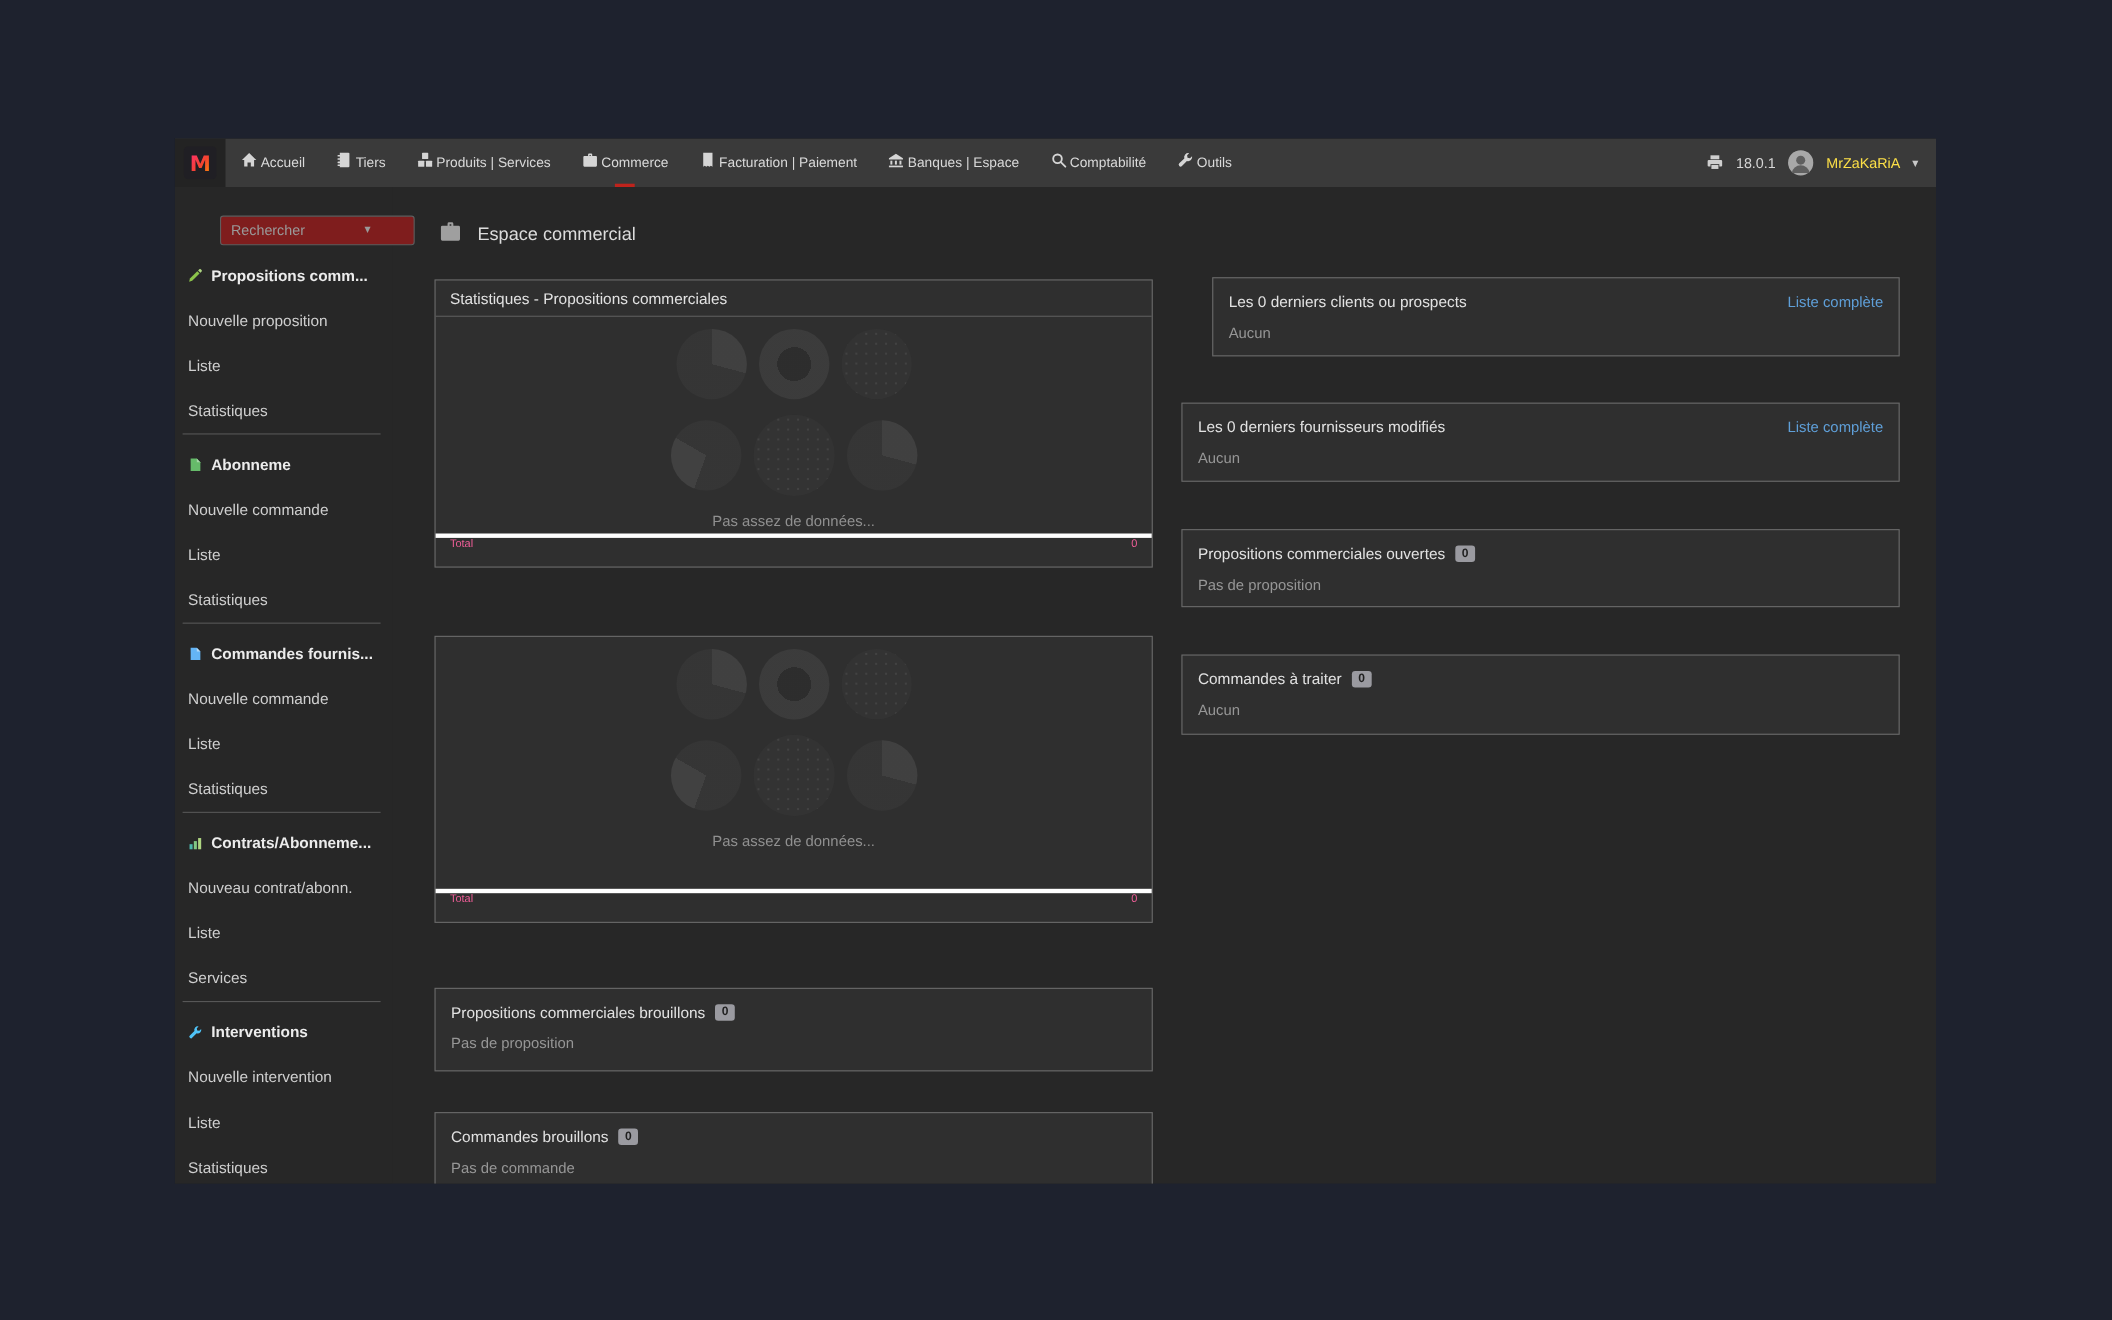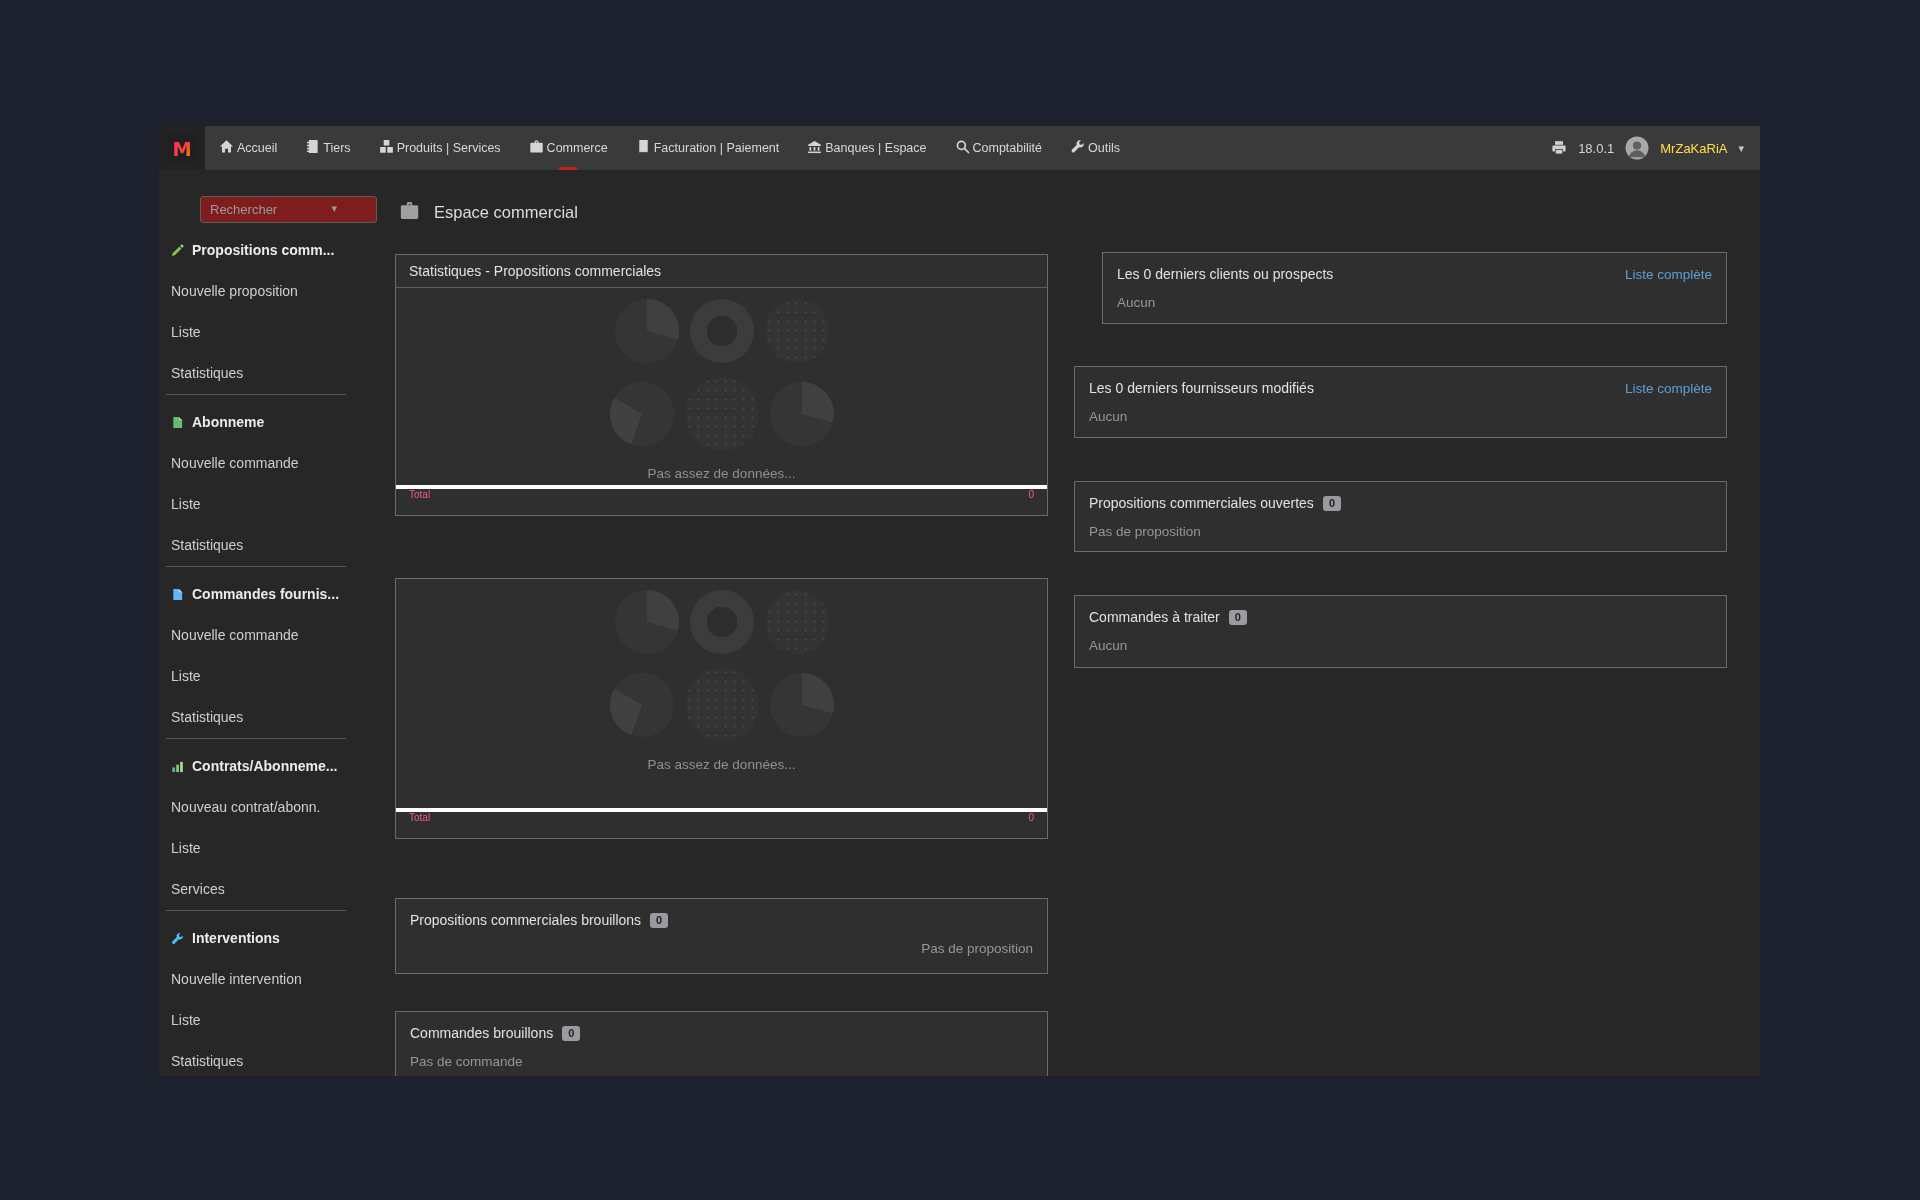--- a/index.html
+++ b/index.html
@@ -128,21 +128,21 @@
   .card-body-text { padding: 13px 14px 14px 14px; color: #969696; font-size: 13.5px; }
 
   .mb62 { margin-bottom: 62px; }
   .mb59 { margin-bottom: 59px; }
   .mb42 { margin-bottom: 42px; margin-left: 28px; }
   .mb43 { margin-bottom: 43px; }
   .mb37 { margin-bottom: 37px; }
   .h72 { height: 72px; }
   .h71 { height: 71px; }
   .h73 { height: 73px; }
-  .h76 { height: 76px; text-align: right; }
+  .h76 { height: 76px; }
   .h90 { height: 90px; }
 </style>
 </head>
 <body>
 
 <div class="app">
 
   <div class="topbar">
     <div class="logo">
       <svg viewBox="0 0 28 28" width="30" height="30">

